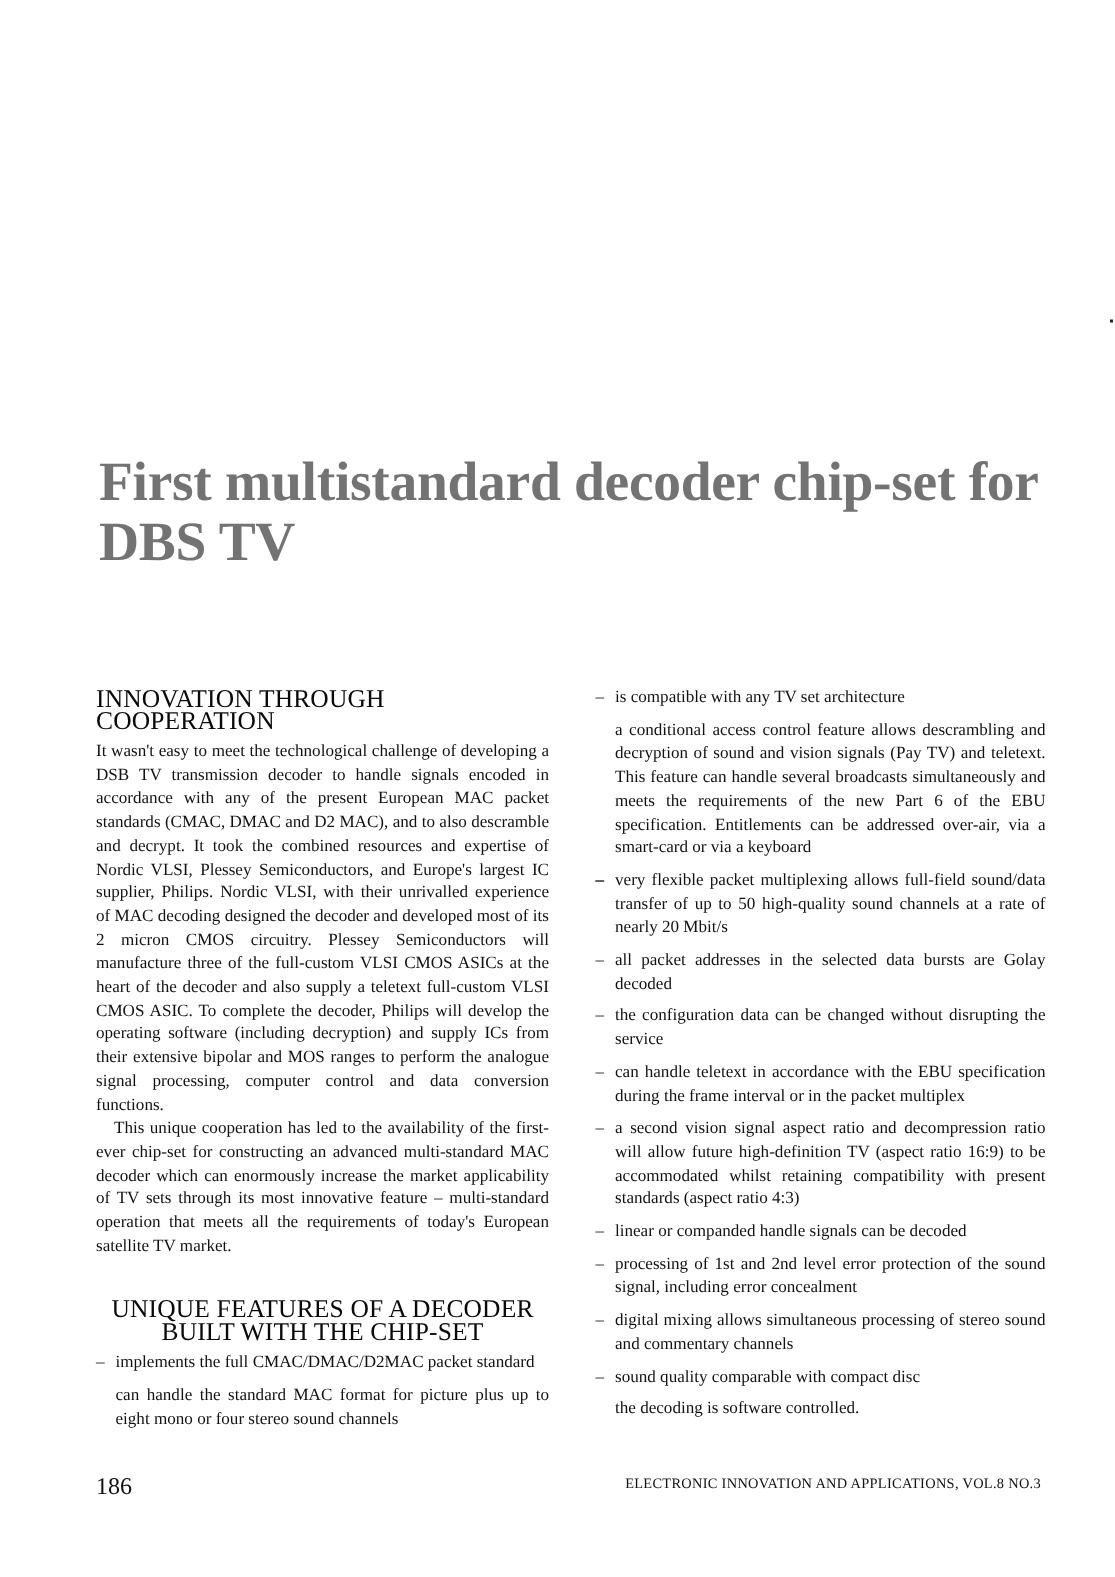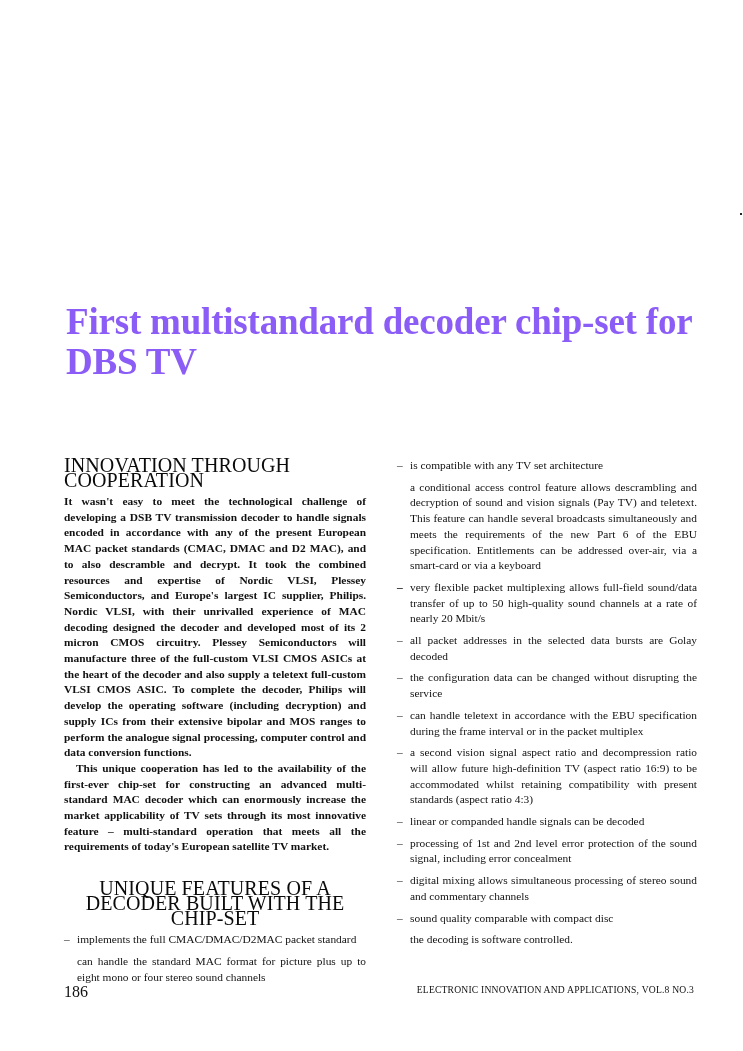--- a/index.html
+++ b/index.html
@@ -3,31 +3,31 @@
   <meta charset="utf-8">
   <style>
     html, body { margin: 0; padding: 0; background: #ffffff; }
     body {
       width: 743px; height: 1051px; position: relative; overflow: hidden;
       font-family: "Liberation Serif", "DejaVu Serif", serif; color: #111;
     }
     .title {
       position: absolute; left: 66px; top: 302px; width: 640px;
       font-family: "Liberation Serif", serif; font-weight: bold;
-      font-size: 37px; line-height: 40px; margin: 0; color: #8b5cf6;
+      font-size: 37px; line-height: 40px; margin: 0; color: #737373;
       letter-spacing: -0.2px;
     }
     .col { position: absolute; top: 458px; width: 302px; font-size: 11.4px; line-height: 15.7px; }
     .col-left { left: 64px; }
     .col-right { left: 397px; top: 458px; width: 300px; }
     .section-heading {
-      font-size: 20px; line-height: 15px; margin: 0 0 6px 0; font-weight: normal;
+      font-size: 17px; line-height: 15px; margin: 0 0 6px 0; font-weight: normal;
       letter-spacing: 0.1px; color: #0a0a0a;
     }
-    .para { margin: 0; text-align: justify; font-weight: bold; }
+    .para { margin: 0; text-align: justify; }
     .para.indent { text-indent: 12px; }
     .heading2 { margin-top: 26px; text-align: center; }
     ul.dash { list-style: none; margin: 0; padding: 0; }
     ul.dash li { position: relative; padding-left: 13px; margin-bottom: 6px; text-align: justify; }
     ul.dash li .bullet { position: absolute; left: 0; top: 0; }
     .footer-left { position: absolute; left: 64px; top: 983px; font-size: 16px; }
     .footer-right { position: absolute; right: 49px; top: 984px; font-size: 9.6px; letter-spacing: 0.2px; }
     .speck { position: absolute; left: 740px; top: 213px; width: 2px; height: 2px; background: #222; }
   </style>
 </head>

